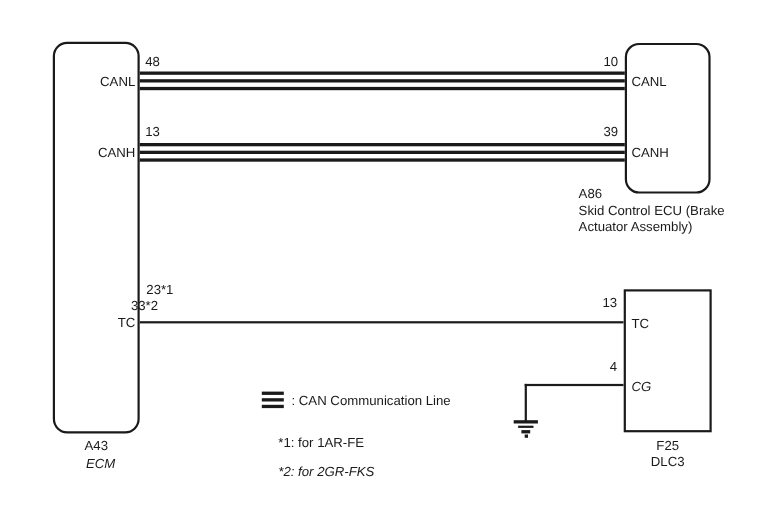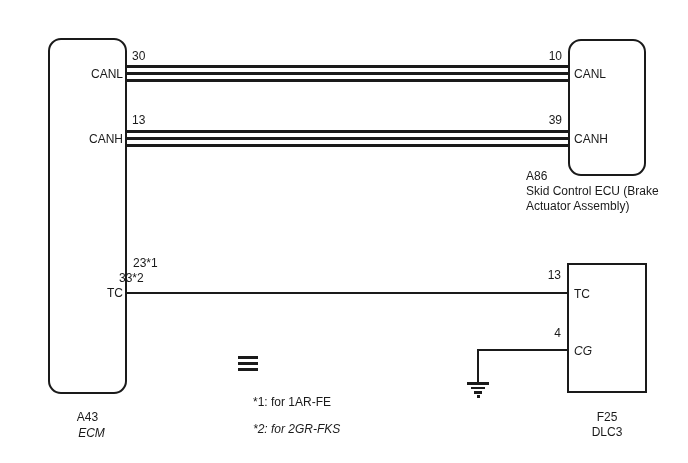--- a/index.html
+++ b/index.html
@@ -16,21 +16,21 @@
     font-size: 12px;
     color: #1a1a1a;
     overflow: hidden;
   }
   .txt {
     position: absolute;
     white-space: nowrap;
     line-height: 14px;
   }
   .txt-r { text-align: right; }
-  .txt-c { text-align: center; margin-top: 12px; }
+  .txt-c { text-align: center; }
   .box-rounded {
     position: absolute;
     border: 2.5px solid #1a1a1a;
     border-radius: 13px;
     background: #ffffff;
     box-sizing: border-box;
   }
   .box-square {
     position: absolute;
     border: 2.5px solid #1a1a1a;
@@ -91,21 +91,21 @@
     <div class="gnd-bar" style="left:467px; top:382px; width:22px; height:2.5px;"></div>
     <div class="gnd-bar" style="left:471px; top:386.5px; width:14px; height:2.5px;"></div>
     <div class="gnd-bar" style="left:474px; top:391px; width:8px; height:2.5px;"></div>
     <div class="gnd-bar" style="left:476.5px; top:395px; width:3.5px; height:2.5px;"></div>
   </div>
 
   <div class="box-rounded" style="left:48px; top:38px; width:79px; height:356px;"></div>
   <div class="txt" style="right:565px; top:67px;">CANL</div>
   <div class="txt" style="right:565px; top:132px;">CANH</div>
   <div class="txt" style="right:565px; top:286px;">TC</div>
-  <div class="txt" style="left:132px; top:49px;">30</div>
+  <div class="txt" style="left:132px; top:49px;">48</div>
   <div class="txt" style="left:132px; top:113px;">13</div>
   <div class="txt" style="left:133px; top:256px;">23*1</div>
   <div class="txt" style="left:119px; top:271px;">33*2</div>
   <div class="txt txt-c" style="left:48px; top:398px; width:79px;">A43</div>
   <div class="txt txt-c" style="left:52px; top:414px; width:79px;font-style:italic;">ECM</div>
 
   <div class="box-rounded" style="left:568px; top:39px; width:78px; height:137px;"></div>
   <div class="txt" style="left:574px; top:67px;">CANL</div>
   <div class="txt" style="left:574px; top:132px;">CANH</div>
   <div class="txt txt-r" style="right:126px; top:49px;">10</div>
@@ -120,16 +120,17 @@
   <div class="txt txt-r" style="right:127px; top:268px;">13</div>
   <div class="txt txt-r" style="right:127px; top:326px;">4</div>
   <div class="txt txt-c" style="left:567px; top:398px; width:80px;">F25</div>
   <div class="txt txt-c" style="left:567px; top:413px; width:80px;">DLC3</div>
 
   <div class="legend-sym" style="left:238px; top:356px; width:20px; height:15px;">
     <div class="bar"></div>
     <div class="bar"></div>
     <div class="bar"></div>
   </div>
+  <div class="txt" style="left:265px; top:357px;">: CAN Communication Line</div>
   <div class="txt" style="left:253px; top:395px;">*1: for 1AR-FE</div>
   <div class="txt" style="left:253px; top:422px;font-style:italic;">*2: for 2GR-FKS</div>
 
 </div>
 
 </body></html>

